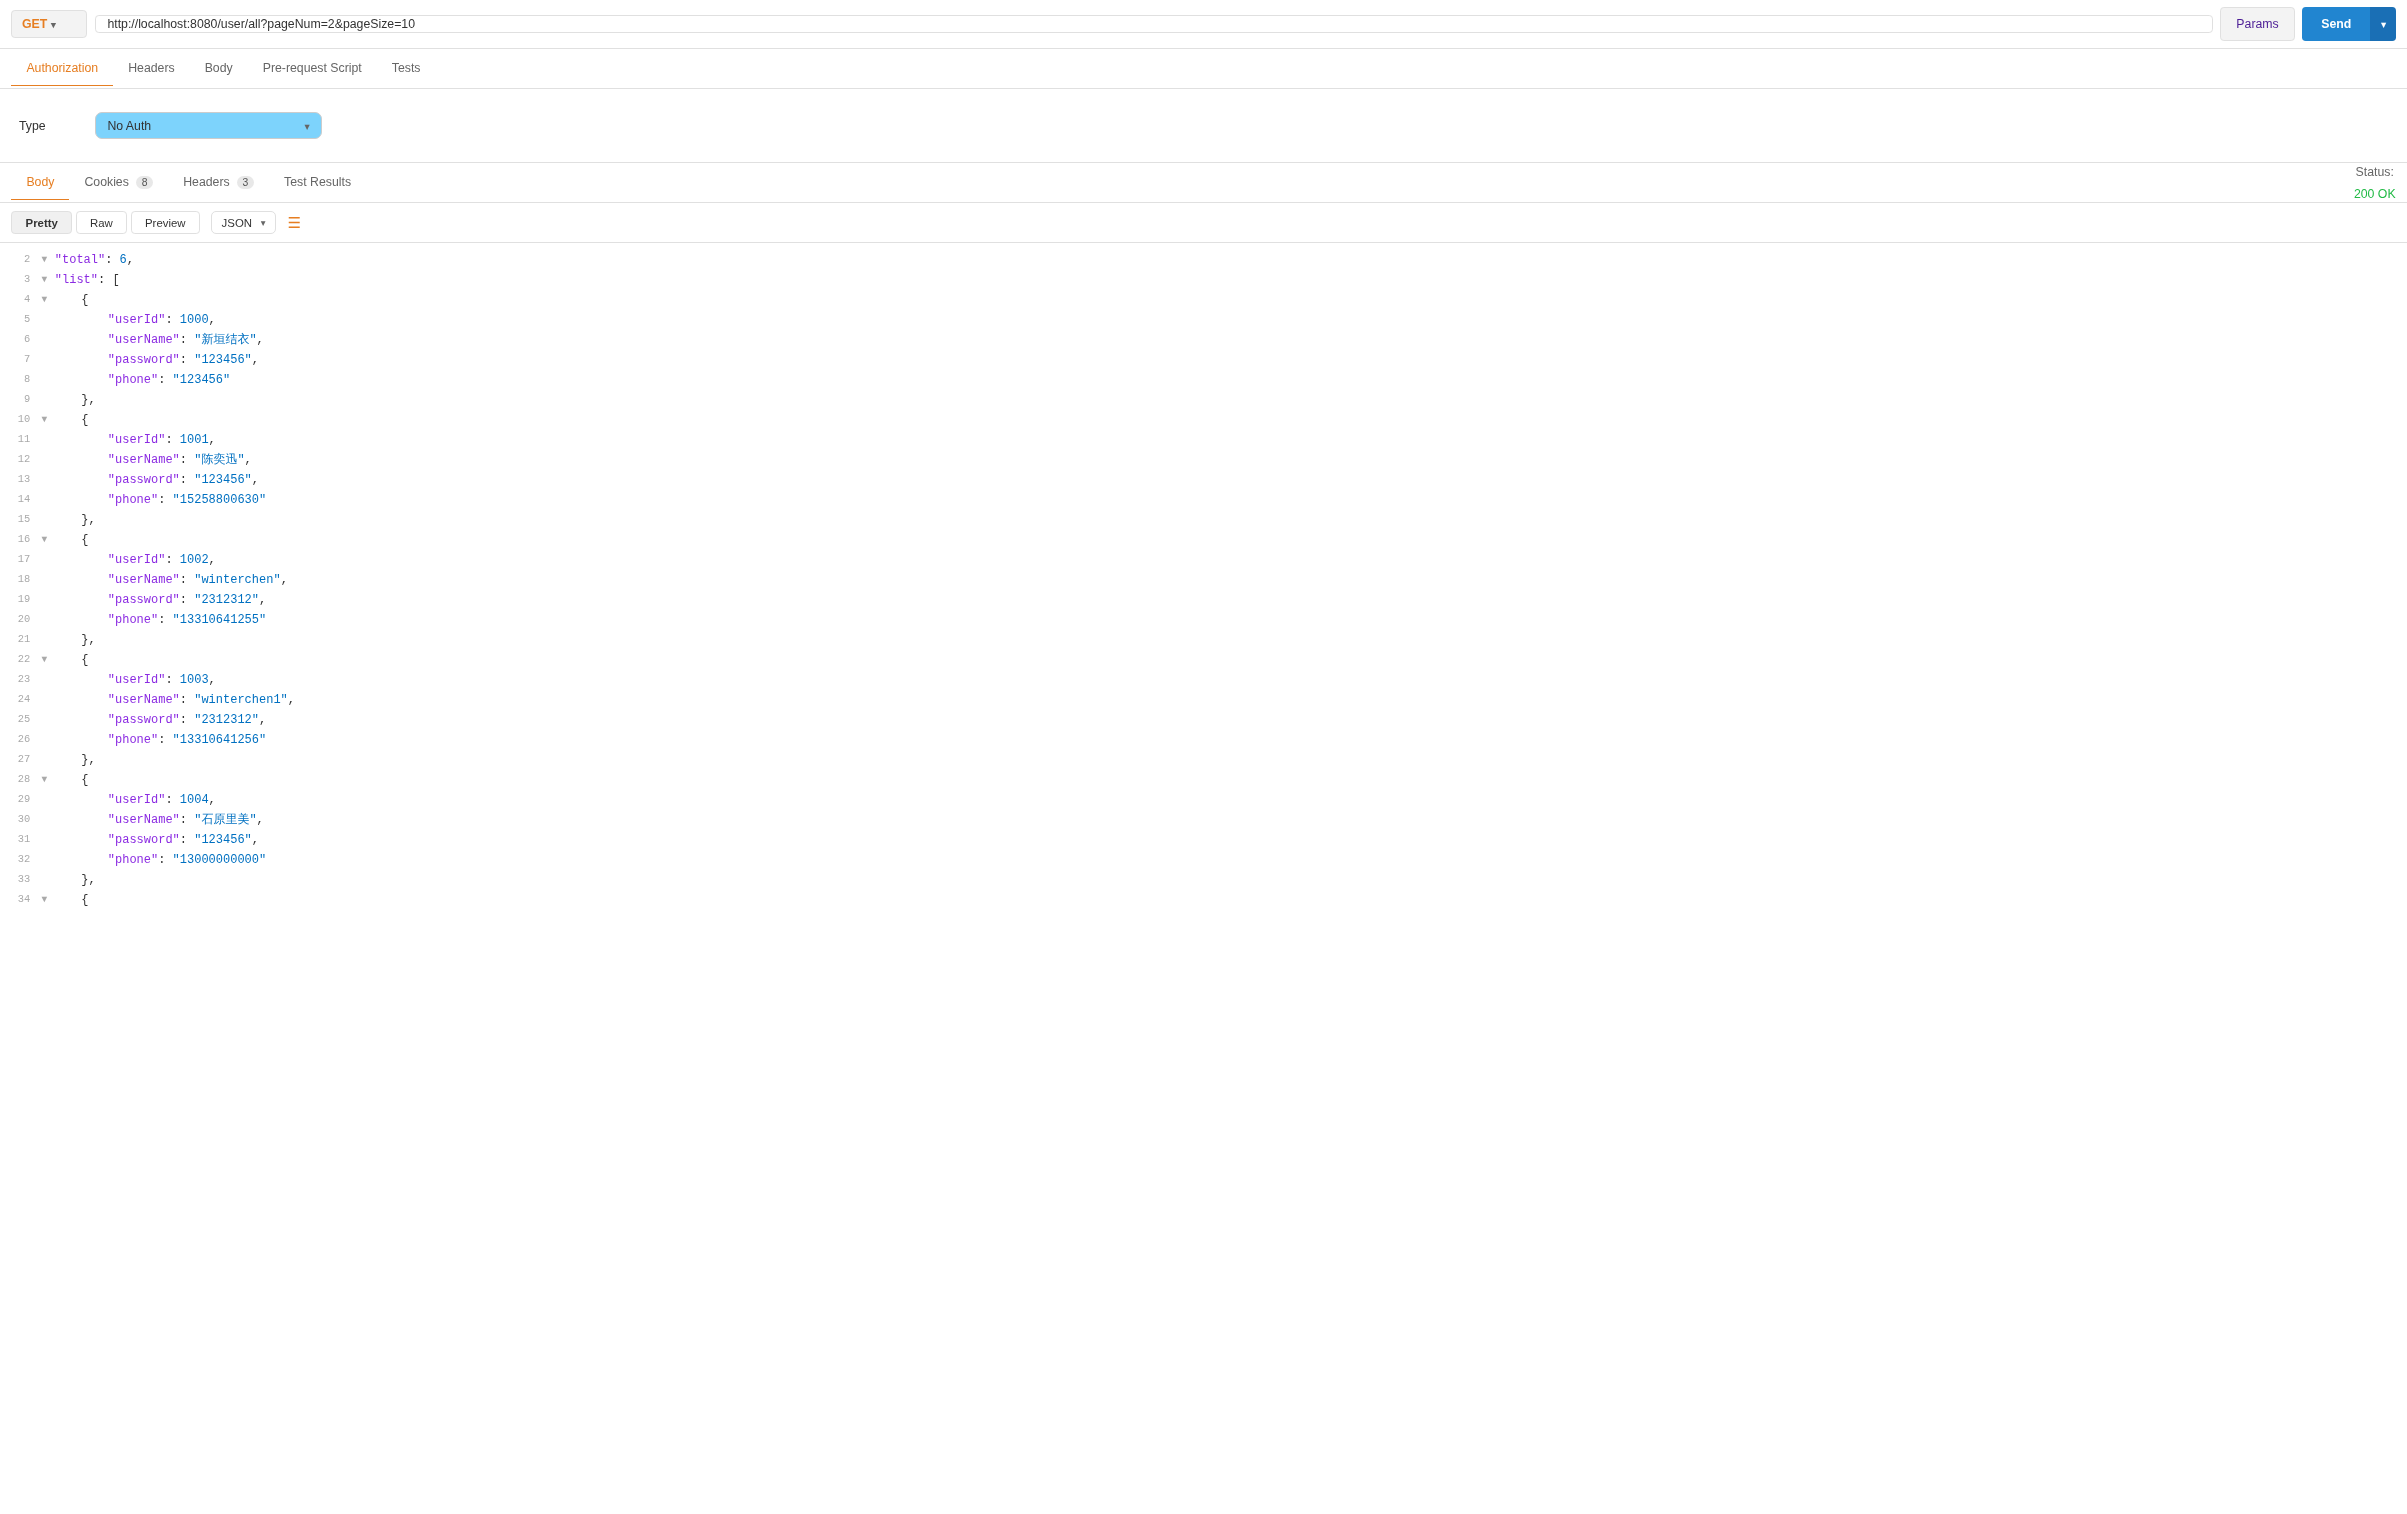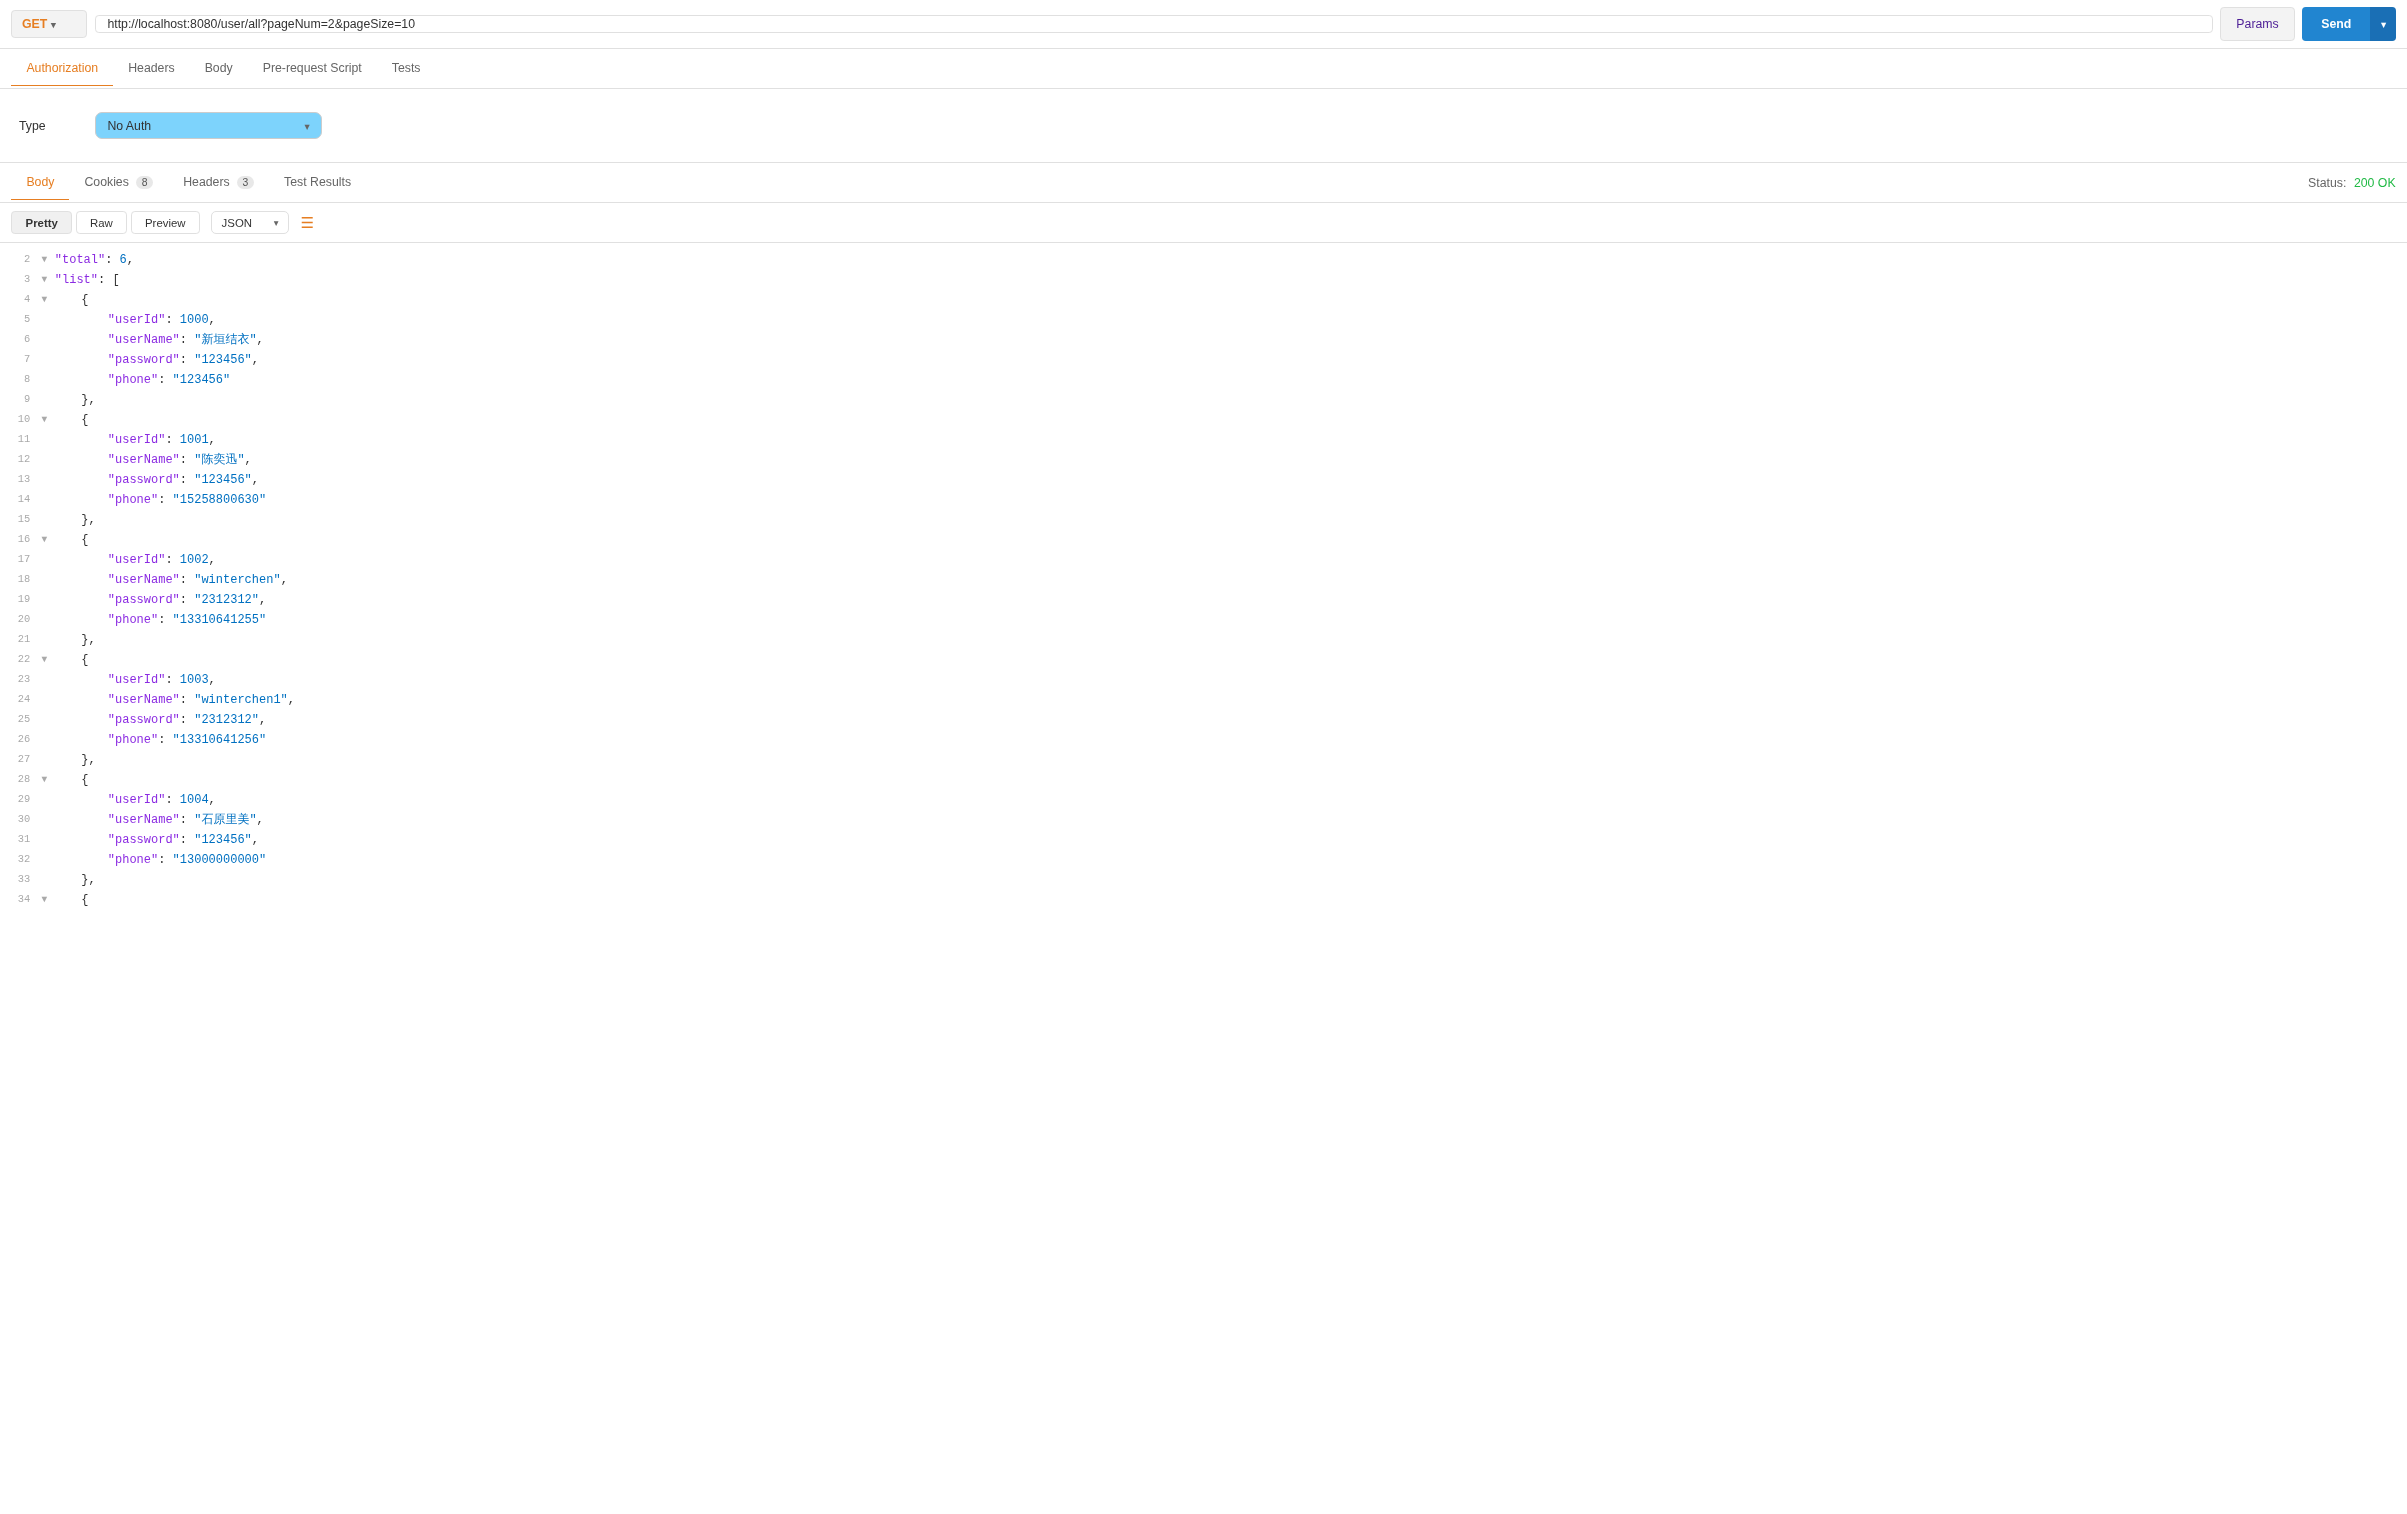--- a/index.html
+++ b/index.html
@@ -187,20 +187,21 @@
       margin-left: 3.8px;
     }
 
     .status-area {
       margin-left: auto;
       display: flex;
       align-items: center;
       gap: 7.6px;
       font-size: 12.3px;
       color: #666;
+      flex-direction: column;
     }
 
     .status-ok {
       color: #21ba45;
       font-weight: 400;
     }
 
     
     .body-toolbar {
       display: flex;
@@ -221,21 +222,21 @@
     }
 
     .view-btn.active {
       background: #f0f0f0;
       font-weight: 600;
     }
 
     .format-selector {
       display: flex;
       align-items: center;
-      gap: 18px;
+      gap: 5px;
       border: 0.9px solid #e0e0e0;
       border-radius: 5px;
       padding: 4.7px 9.5px;
       font-size: 11.4px;
       cursor: pointer;
       background: #fff;
       margin-left: 7.6px;
     }
 
     .wrap-icon {

